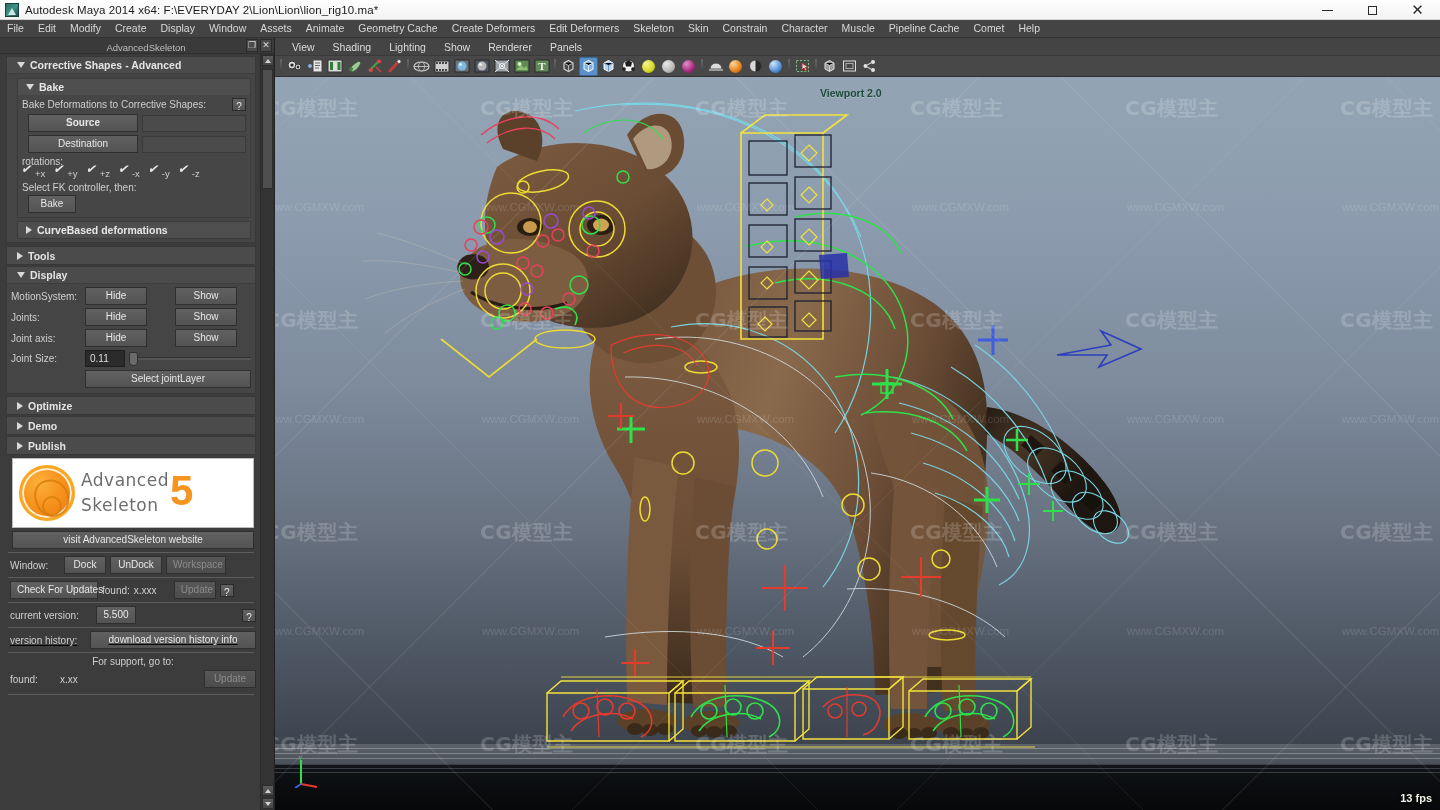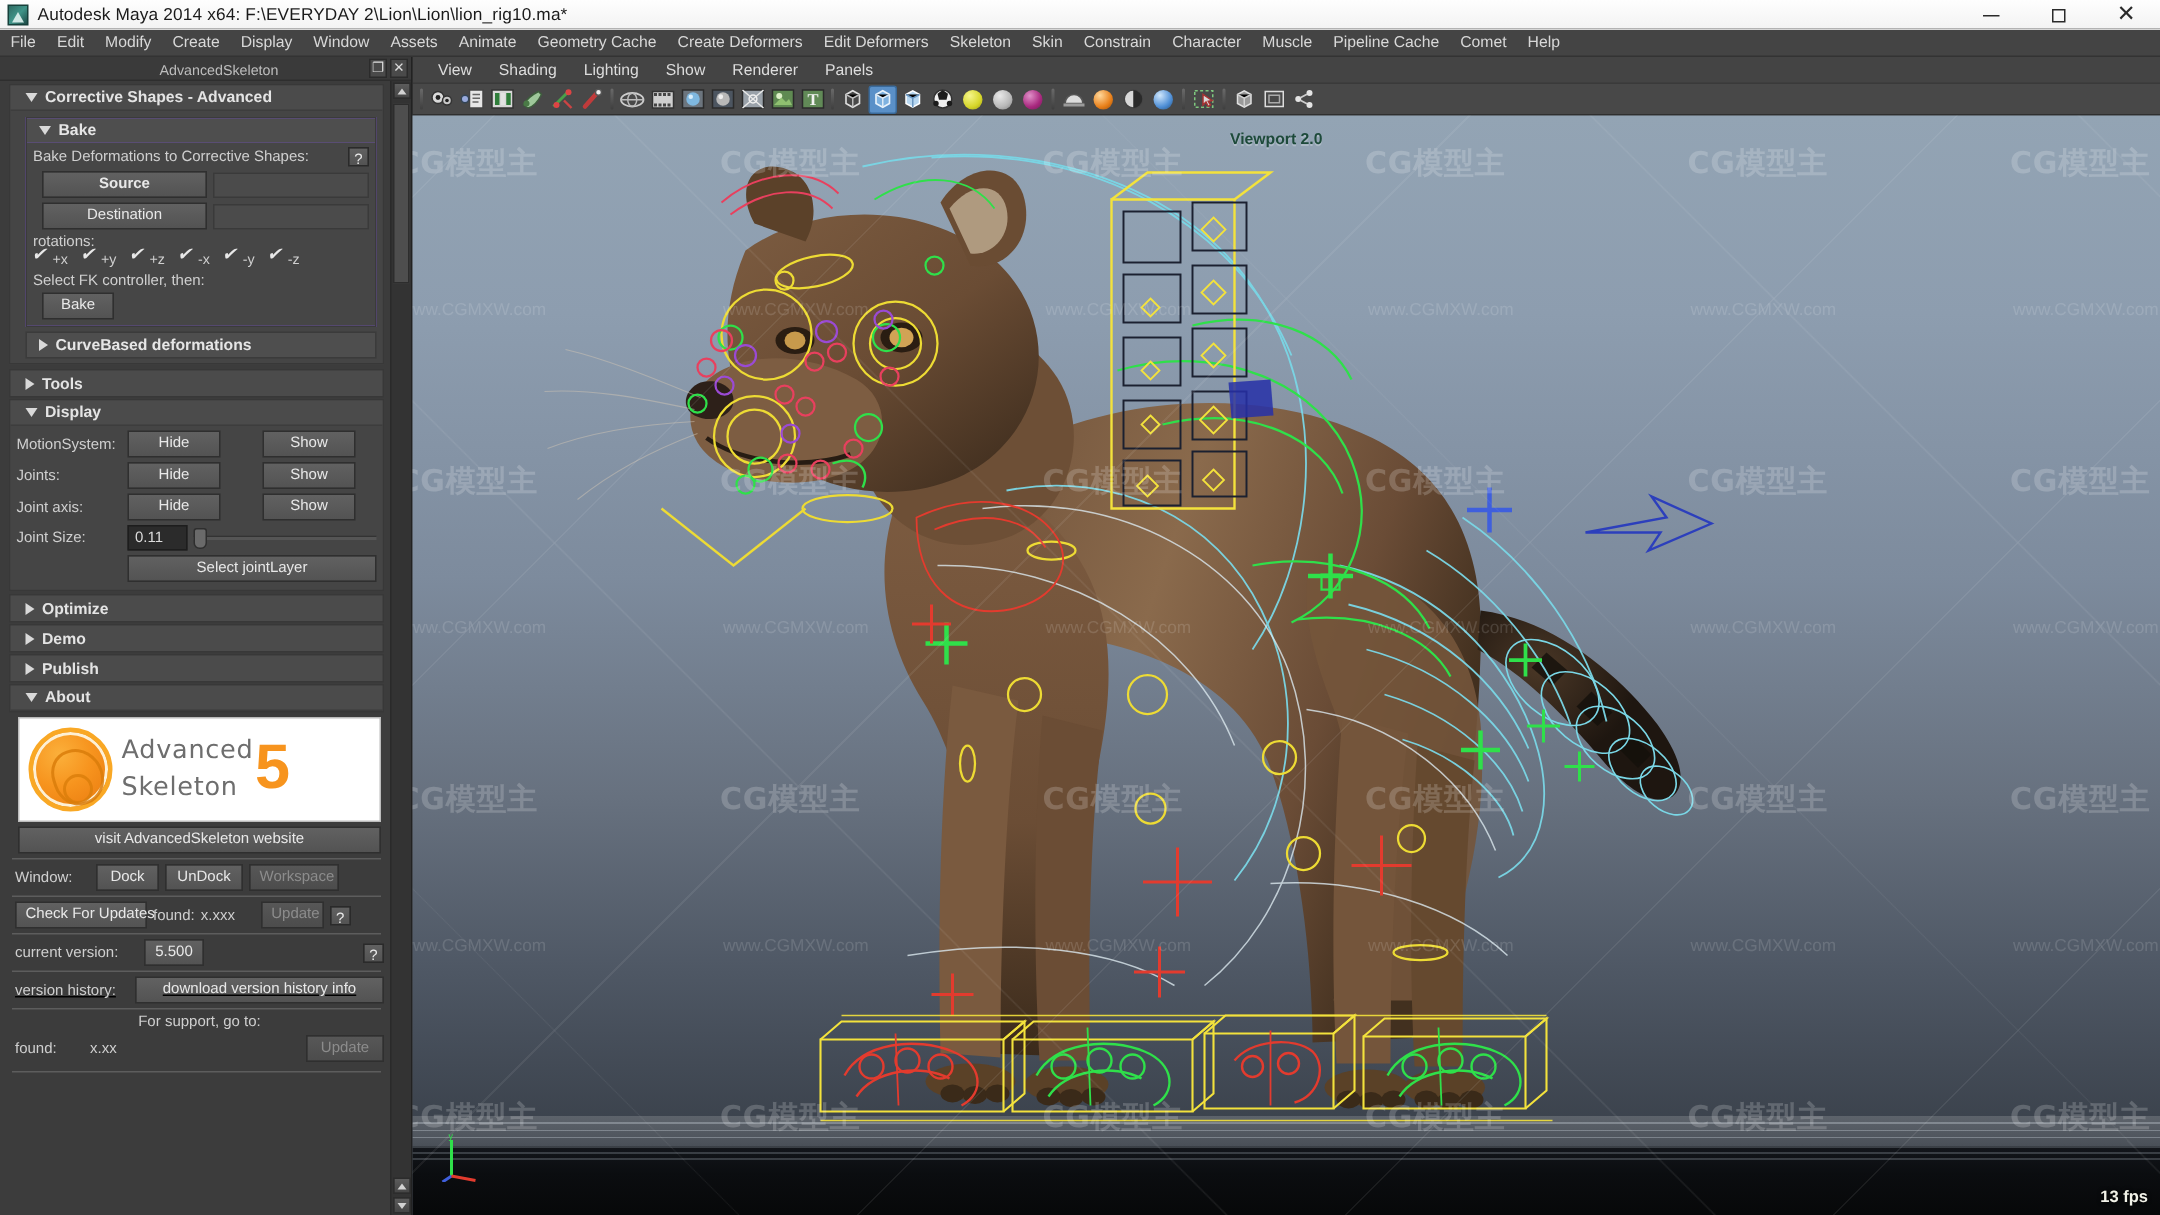--- a/index.html
+++ b/index.html
@@ -120,21 +120,21 @@
     height: 17px; padding-left: 10px;
     background: #4b4b4b;
     border-bottom: 1px solid #3d3d3d;
   }
   .frame-head.collapsed { border-bottom: none; }
   .frame-head .tri { width: 0; height: 0; flex: none; }
   .tri.open { border-left: 4.5px solid transparent; border-right: 4.5px solid transparent; border-top: 6px solid #d9d9d9; }
   .tri.closed { border-top: 4.5px solid transparent; border-bottom: 4.5px solid transparent; border-left: 6px solid #d9d9d9; }
   .frame-title { font-size: 10.5px; font-weight: bold; color: #e4e4e4; }
 
-  .subframe { margin: 3px 4px 0 8px; background: #8b5cf6; border: 1px solid #3b3b3b; }
+  .subframe { margin: 3px 4px 0 8px; background: #ffffff; border: 1px solid #3b3b3b; }
   .subframe-head { display:flex; align-items:center; gap:5px; height: 16px; padding-left: 8px; background:#4e4e4e; }
   .subframe-title { font-size: 10.5px; font-weight: bold; color: #e6e6e6; }
 
   .frame-body { padding: 3px 4px 4px 4px; background: #454545; }
 
   .row { display: flex; align-items: center; gap: 4px; margin-bottom: 3px; }
   .lbl { font-size: 10px; color: #cfcfcf; white-space: nowrap; }
   .lbl-r { font-size: 10px; color: #cfcfcf; white-space: nowrap; width: 70px; text-align: left; }
 
   .mbtn {
@@ -481,26 +481,20 @@
             <span class="frame-title">Demo</span>
           </div>
         </div>
         <div class="frame">
           <div class="frame-head collapsed">
             <i class="tri closed"></i>
             <span class="frame-title">Publish</span>
           </div>
         </div>
 
-        <div class="frame">
-          <div class="frame-head">
-            <i class="tri open"></i>
-            <span class="frame-title">About</span>
-          </div>
-        </div>
 
         <div id="logo-box">
           <div id="logo-circle"></div>
           <div id="logo-words">
             <div>
               <div class="wtxt">Advanced</div>
               <div class="wtxt">Skeleton</div>
             </div>
             <div class="five">5</div>
           </div>

